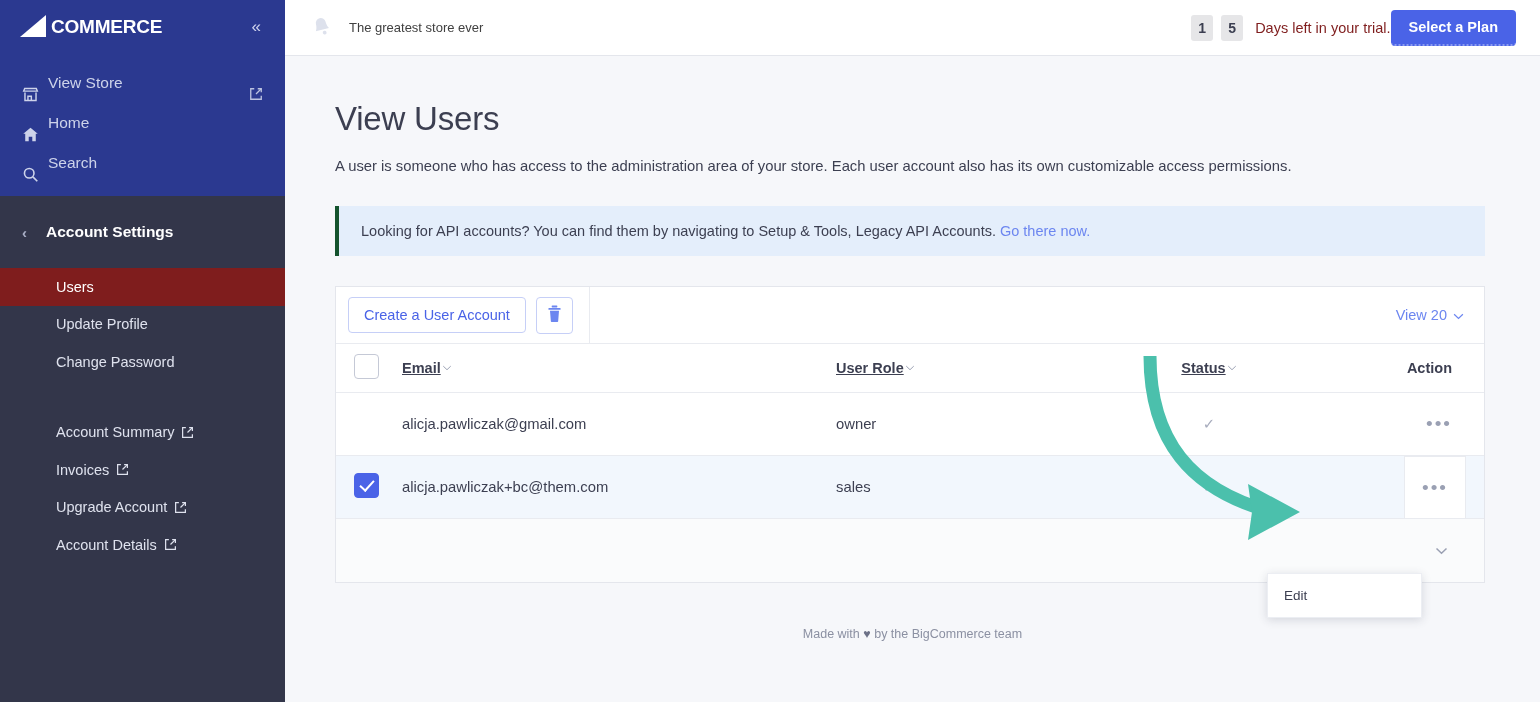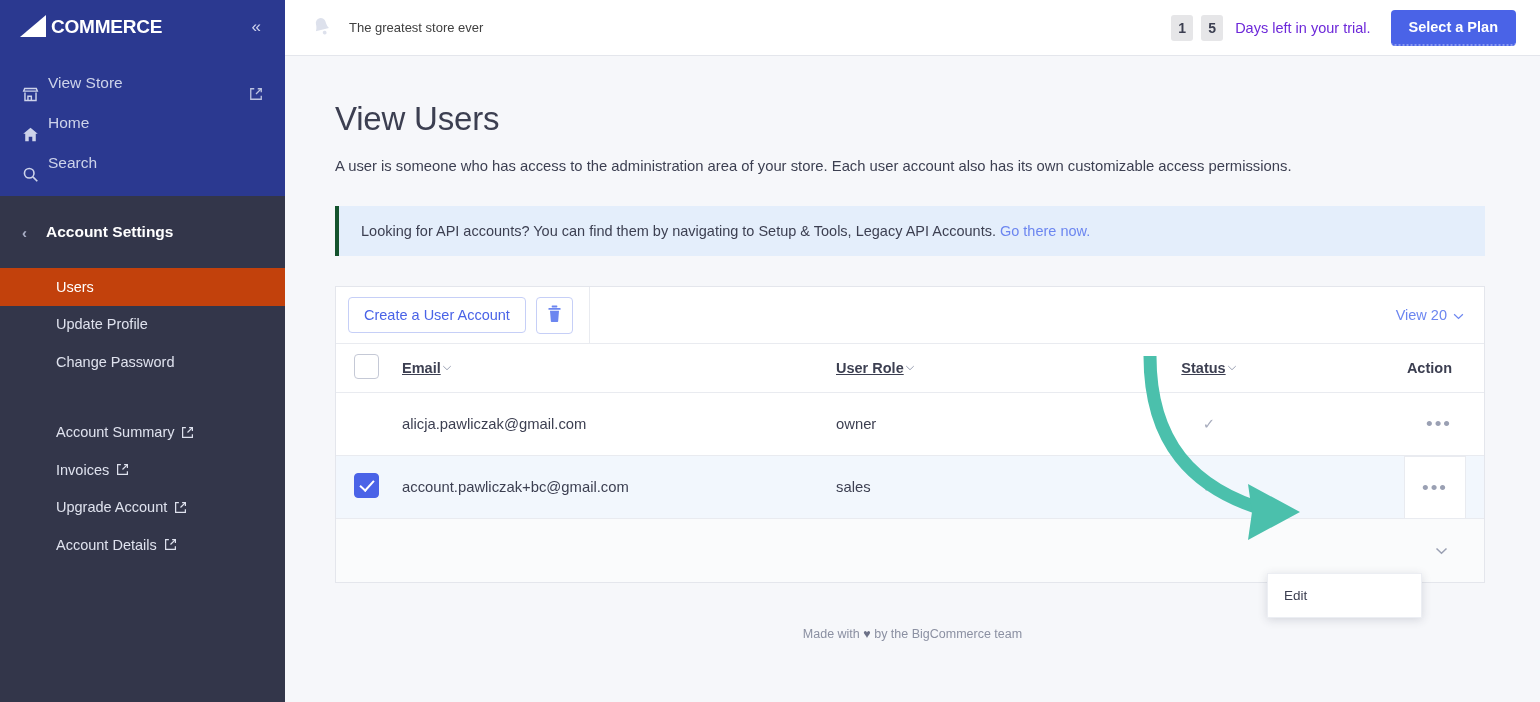--- a/index.html
+++ b/index.html
@@ -24,33 +24,33 @@
   .sb-nav { padding-top:22px; }
   .sb-item { display:flex; height:40px; padding:0 22px 0 22px; color:#cdd3ea; font-size:15.5px; cursor:pointer; }
   .sb-item .ic { width:26px; flex:0 0 26px; display:flex; align-items:center; color:#cdd3ea; }
   .sb-item .lbl { flex:1; }
   .sb-item .ext { margin-left:auto; opacity:.9; display:flex; align-items:center; }
 
   .sb-section { height:72px; display:flex; align-items:center; padding:0 22px; color:#ffffff; font-size:15.5px; font-weight:700; cursor:pointer; }
   .sb-back { width:24px; flex:0 0 24px; color:#a9afc6; font-size:15px; }
 
   .sb-sub { display:flex; align-items:center; height:37.5px; padding-left:56px; color:#dfe2ee; font-size:14.5px; cursor:pointer; }
-  .sb-sub.active { background:#c2410c; color:#ffffff; }
+  .sb-sub.active { background:#7f1d1d; color:#ffffff; }
   .sb-sub .x { margin-left:7px; display:inline-flex; align-items:center; }
   .sb-gap { height:33px; }
 
   
   .main { flex:1; height:702px; display:flex; flex-direction:column; background:#f6f7fa; min-width:0; }
 
   .topbar { height:56px; background:#ffffff; border-bottom:1px solid #e4e6ec; display:flex; align-items:center; padding:0 24px 0 22px; flex:0 0 56px; }
   .bell { width:30px; height:30px; margin-right:12px; display:flex; align-items:center; justify-content:center; }
   .store-title { font-size:13px; color:#404040; font-weight:400;text-align:right; }
   .trial { margin-left:auto; display:flex; align-items:center; gap:0; }
   .digit { width:22px; height:26px; background:#e6e6e8; border-radius:3px; display:flex; align-items:center; justify-content:center; font-size:14px; font-weight:700; color:#3c3f51; margin-right:8px; }
-  .trial-text { font-size:14.5px; color:#6d28d9; margin-left:4px; margin-right:20px; }
+  .trial-text { font-size:14.5px; color:#7f1d1d; margin-left:4px; }
   .plan-btn { background:#4a63e7; color:#fff; font-size:14.5px; font-weight:700; border:none; border-radius:4px; padding:9px 18px; cursor:pointer; border-bottom:2px dotted #8c9cf0; }
 
   .content { flex:1; padding:44px 50px 0 50px; overflow:hidden; }
   .page-title { font-size:33px; font-weight:300; color:#3c3f51; letter-spacing:-0.2px; }
   .page-desc { font-size:14.8px; color:#3c3f51; margin-top:20px; }
 
   .banner { margin-top:32px; background:#e4eefb; border-left:4px solid #14532d; padding:17px 22px; font-size:14.5px; color:#3c3f51; max-width:1150px; }
   .banner a { color:#6c86f0; text-decoration:none; }
 
   
@@ -313,21 +313,21 @@
               <td class="c-role">owner</td>
               <td class="c-status">✓</td>
               <td class="c-action">
                 <span class="dots">•••</span>
               </td>
             </tr>
             <tr class="sel">
               <td class="c-chk">
                 <span class="chk on"></span>
               </td>
-              <td class="c-email">account.pawliczak+bc@gmail.com</td>
+              <td class="c-email">alicja.pawliczak+bc@them.com</td>
               <td class="c-role">sales</td>
               <td class="c-status">✓</td>
               <td class="c-action">
                 <span class="dots-open">
                   <span class="dots">•••</span>
                 </span>
               </td>
             </tr>
           </tbody>
         </table>

